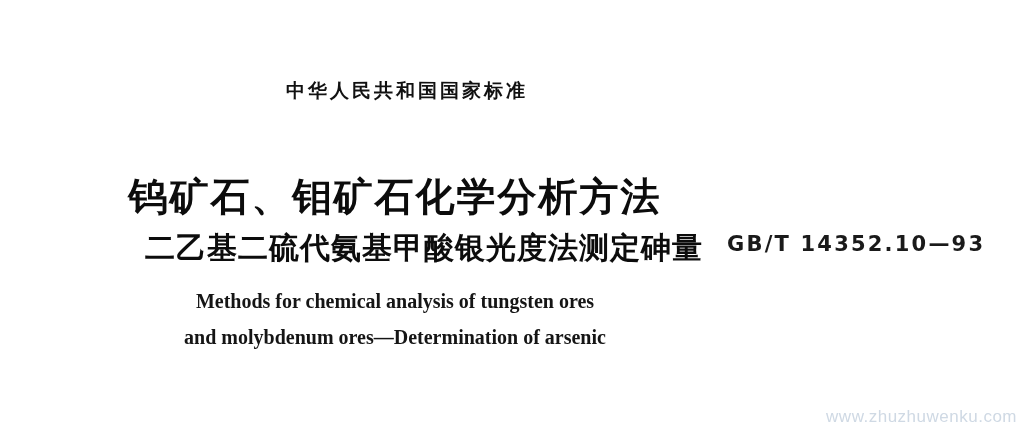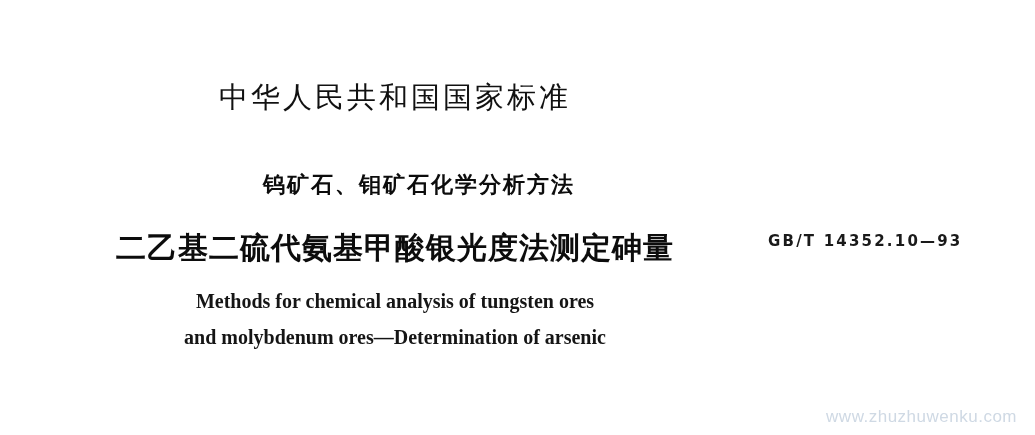--- a/index.html
+++ b/index.html
@@ -15,64 +15,64 @@
     position: relative;
   }
   .page {
     position: relative;
     width: 1035px;
     height: 435px;
     background: #ffffff;
   }
   .cn-header {
     position: absolute;
-    left: 0;
+    left: 12px;
     top: 78px;
     width: 790px;
     text-align: center;
     font-family: "DejaVu Sans", sans-serif;
-    font-size: 29px;
-    font-weight: 400;
+    font-size: 19px;
+    font-weight: 700;
     color: #111111;
     letter-spacing: 3px;
     white-space: nowrap;
   }
   .cn-title-1 {
     position: absolute;
     left: 0;
     top: 170px;
     width: 790px;
     text-align: center;
     font-family: "DejaVu Sans", sans-serif;
-    font-size: 22px;
+    font-size: 39px;
     font-weight: 700;
     color: #0c0c0c;
     letter-spacing: 2px;
     white-space: nowrap;
-    padding-left: 24px;
   }
   .cn-title-2 {
     position: absolute;
     left: 0;
     top: 228px;
     width: 790px;
     text-align: center;
     font-family: Liberation Sans, sans-serif;
     font-size: 30px;
     font-weight: 700;
     color: #0c0c0c;
     letter-spacing: 1px;
     white-space: nowrap;
+    padding-left: 29px;
   }
   .std-code {
     position: absolute;
-    left: 768px;
+    left: 727px;
     top: 232px;
     font-family: "DejaVu Sans", sans-serif;
-    font-size: 15px;
+    font-size: 21px;
     font-weight: 700;
     color: #1a1a1a;
     letter-spacing: 2.2px;
     white-space: nowrap;
   }
   .en-line {
     position: absolute;
     width: 790px;
     left: 0;
     text-align: center;

